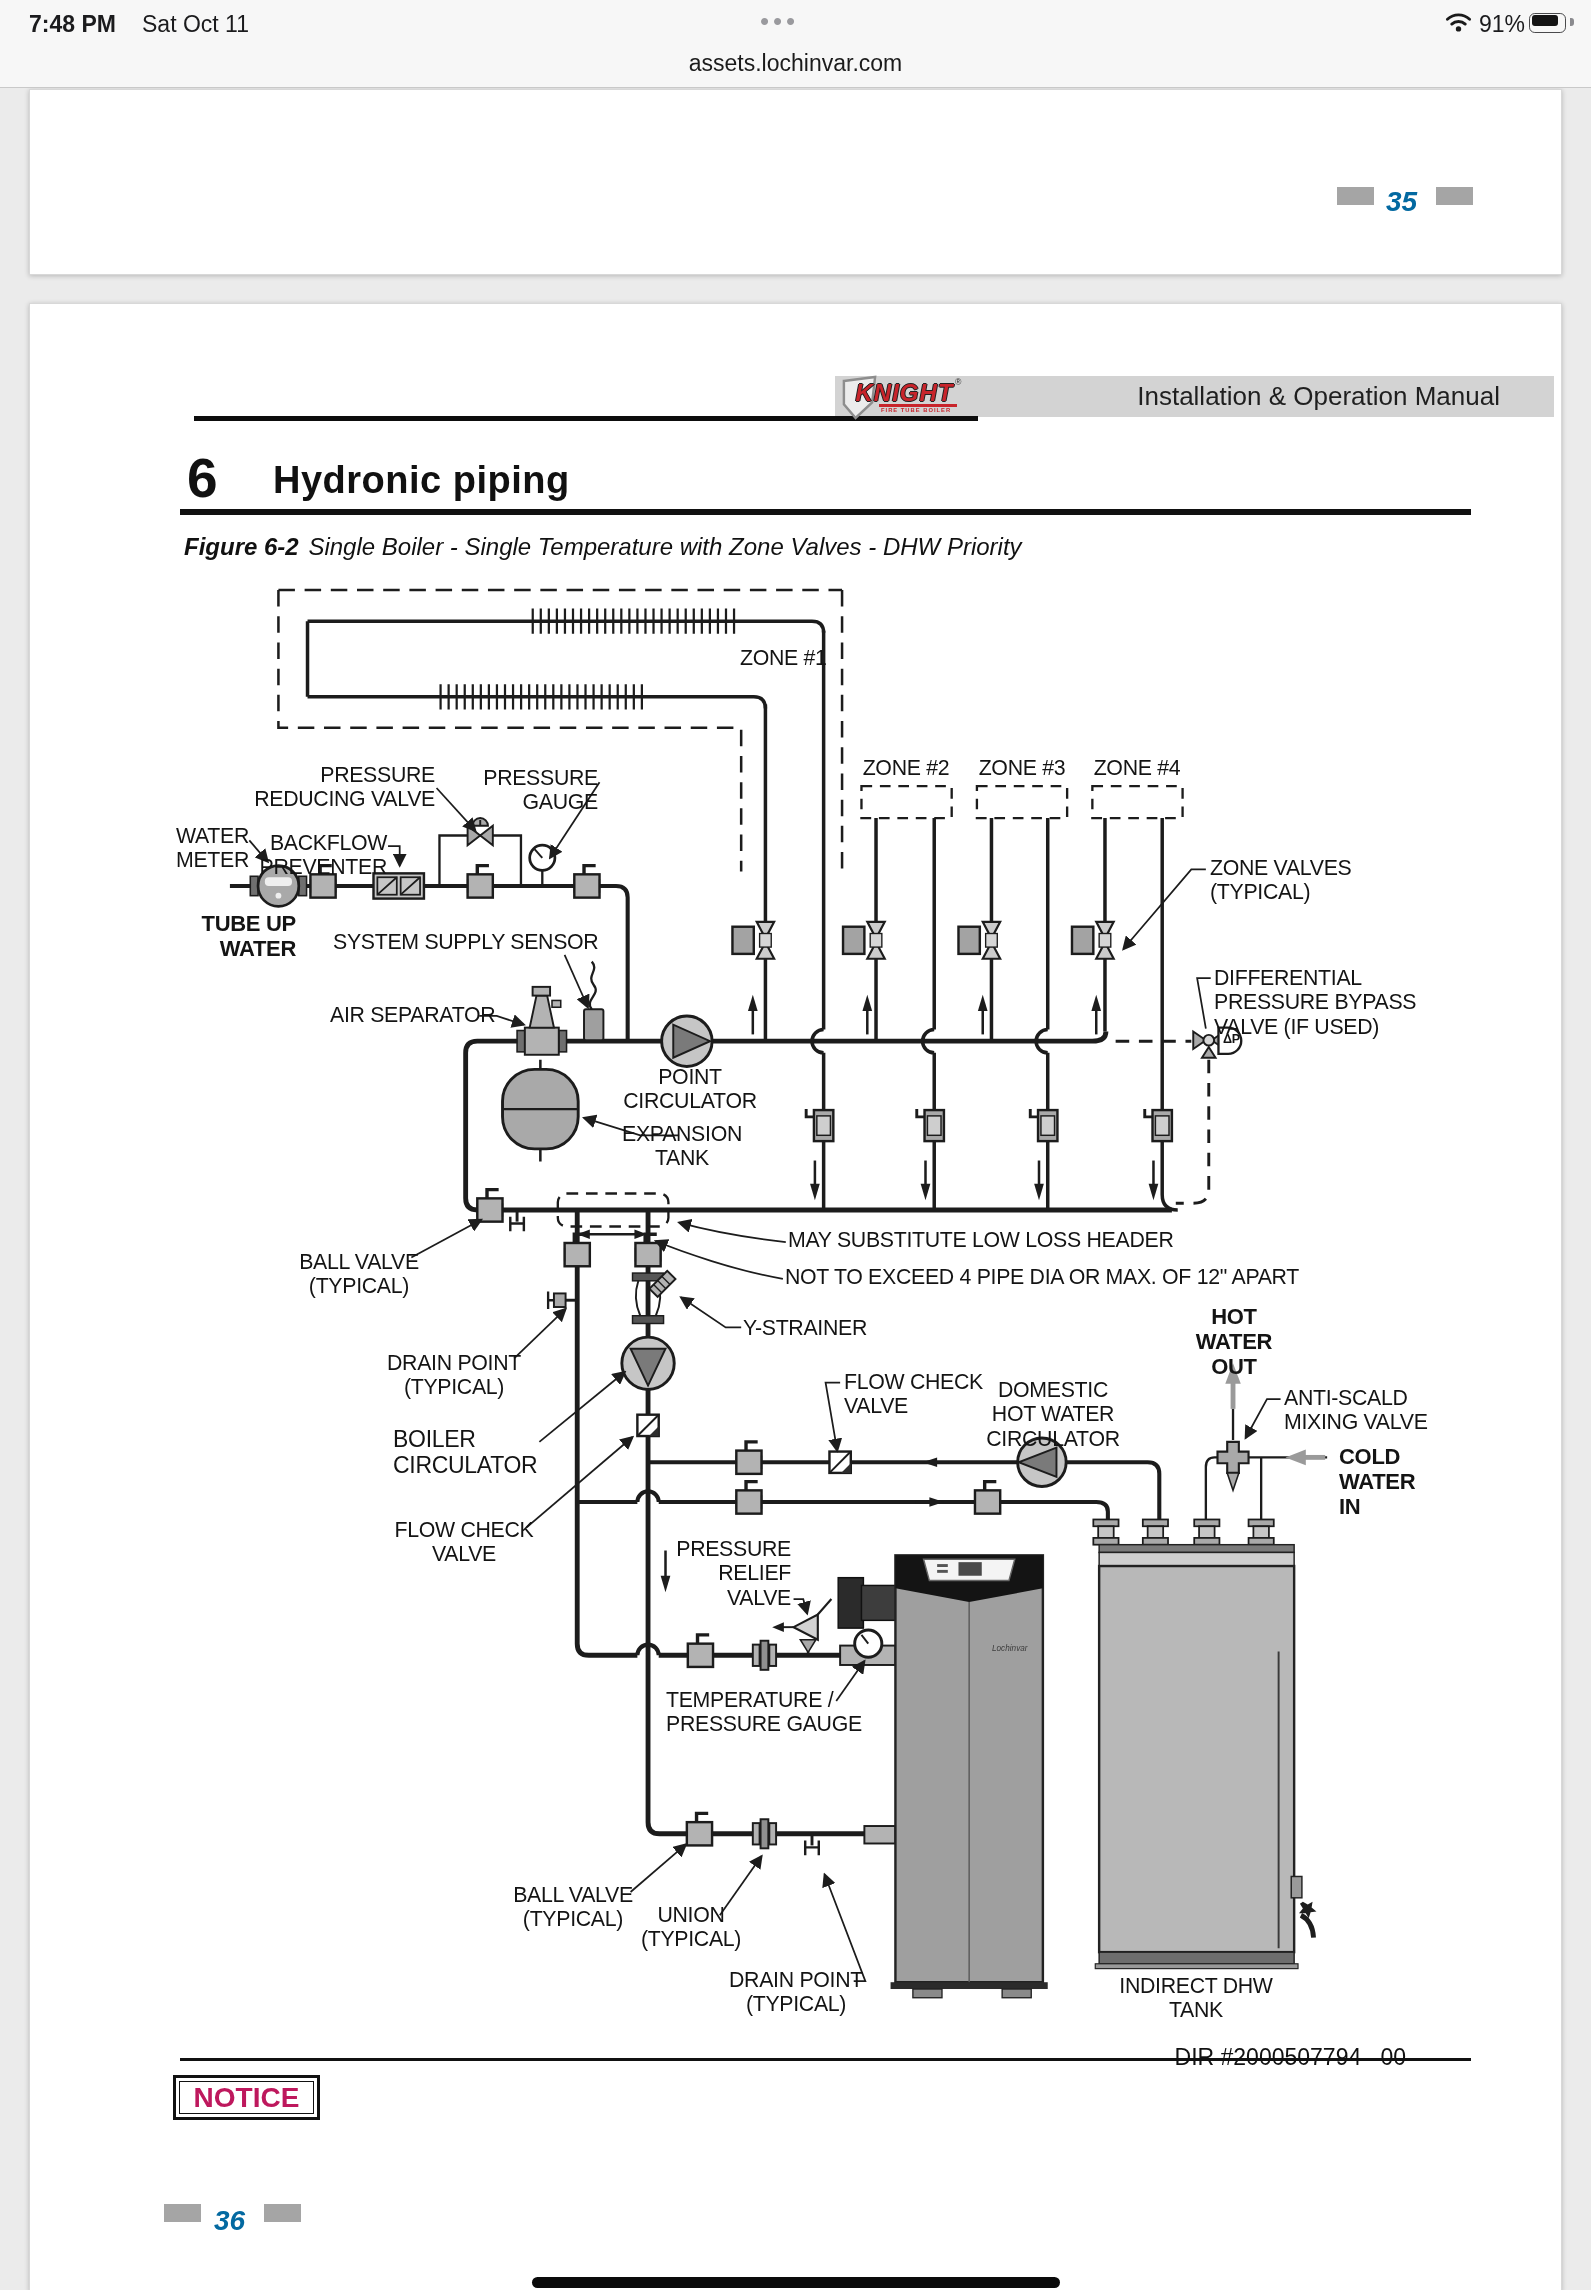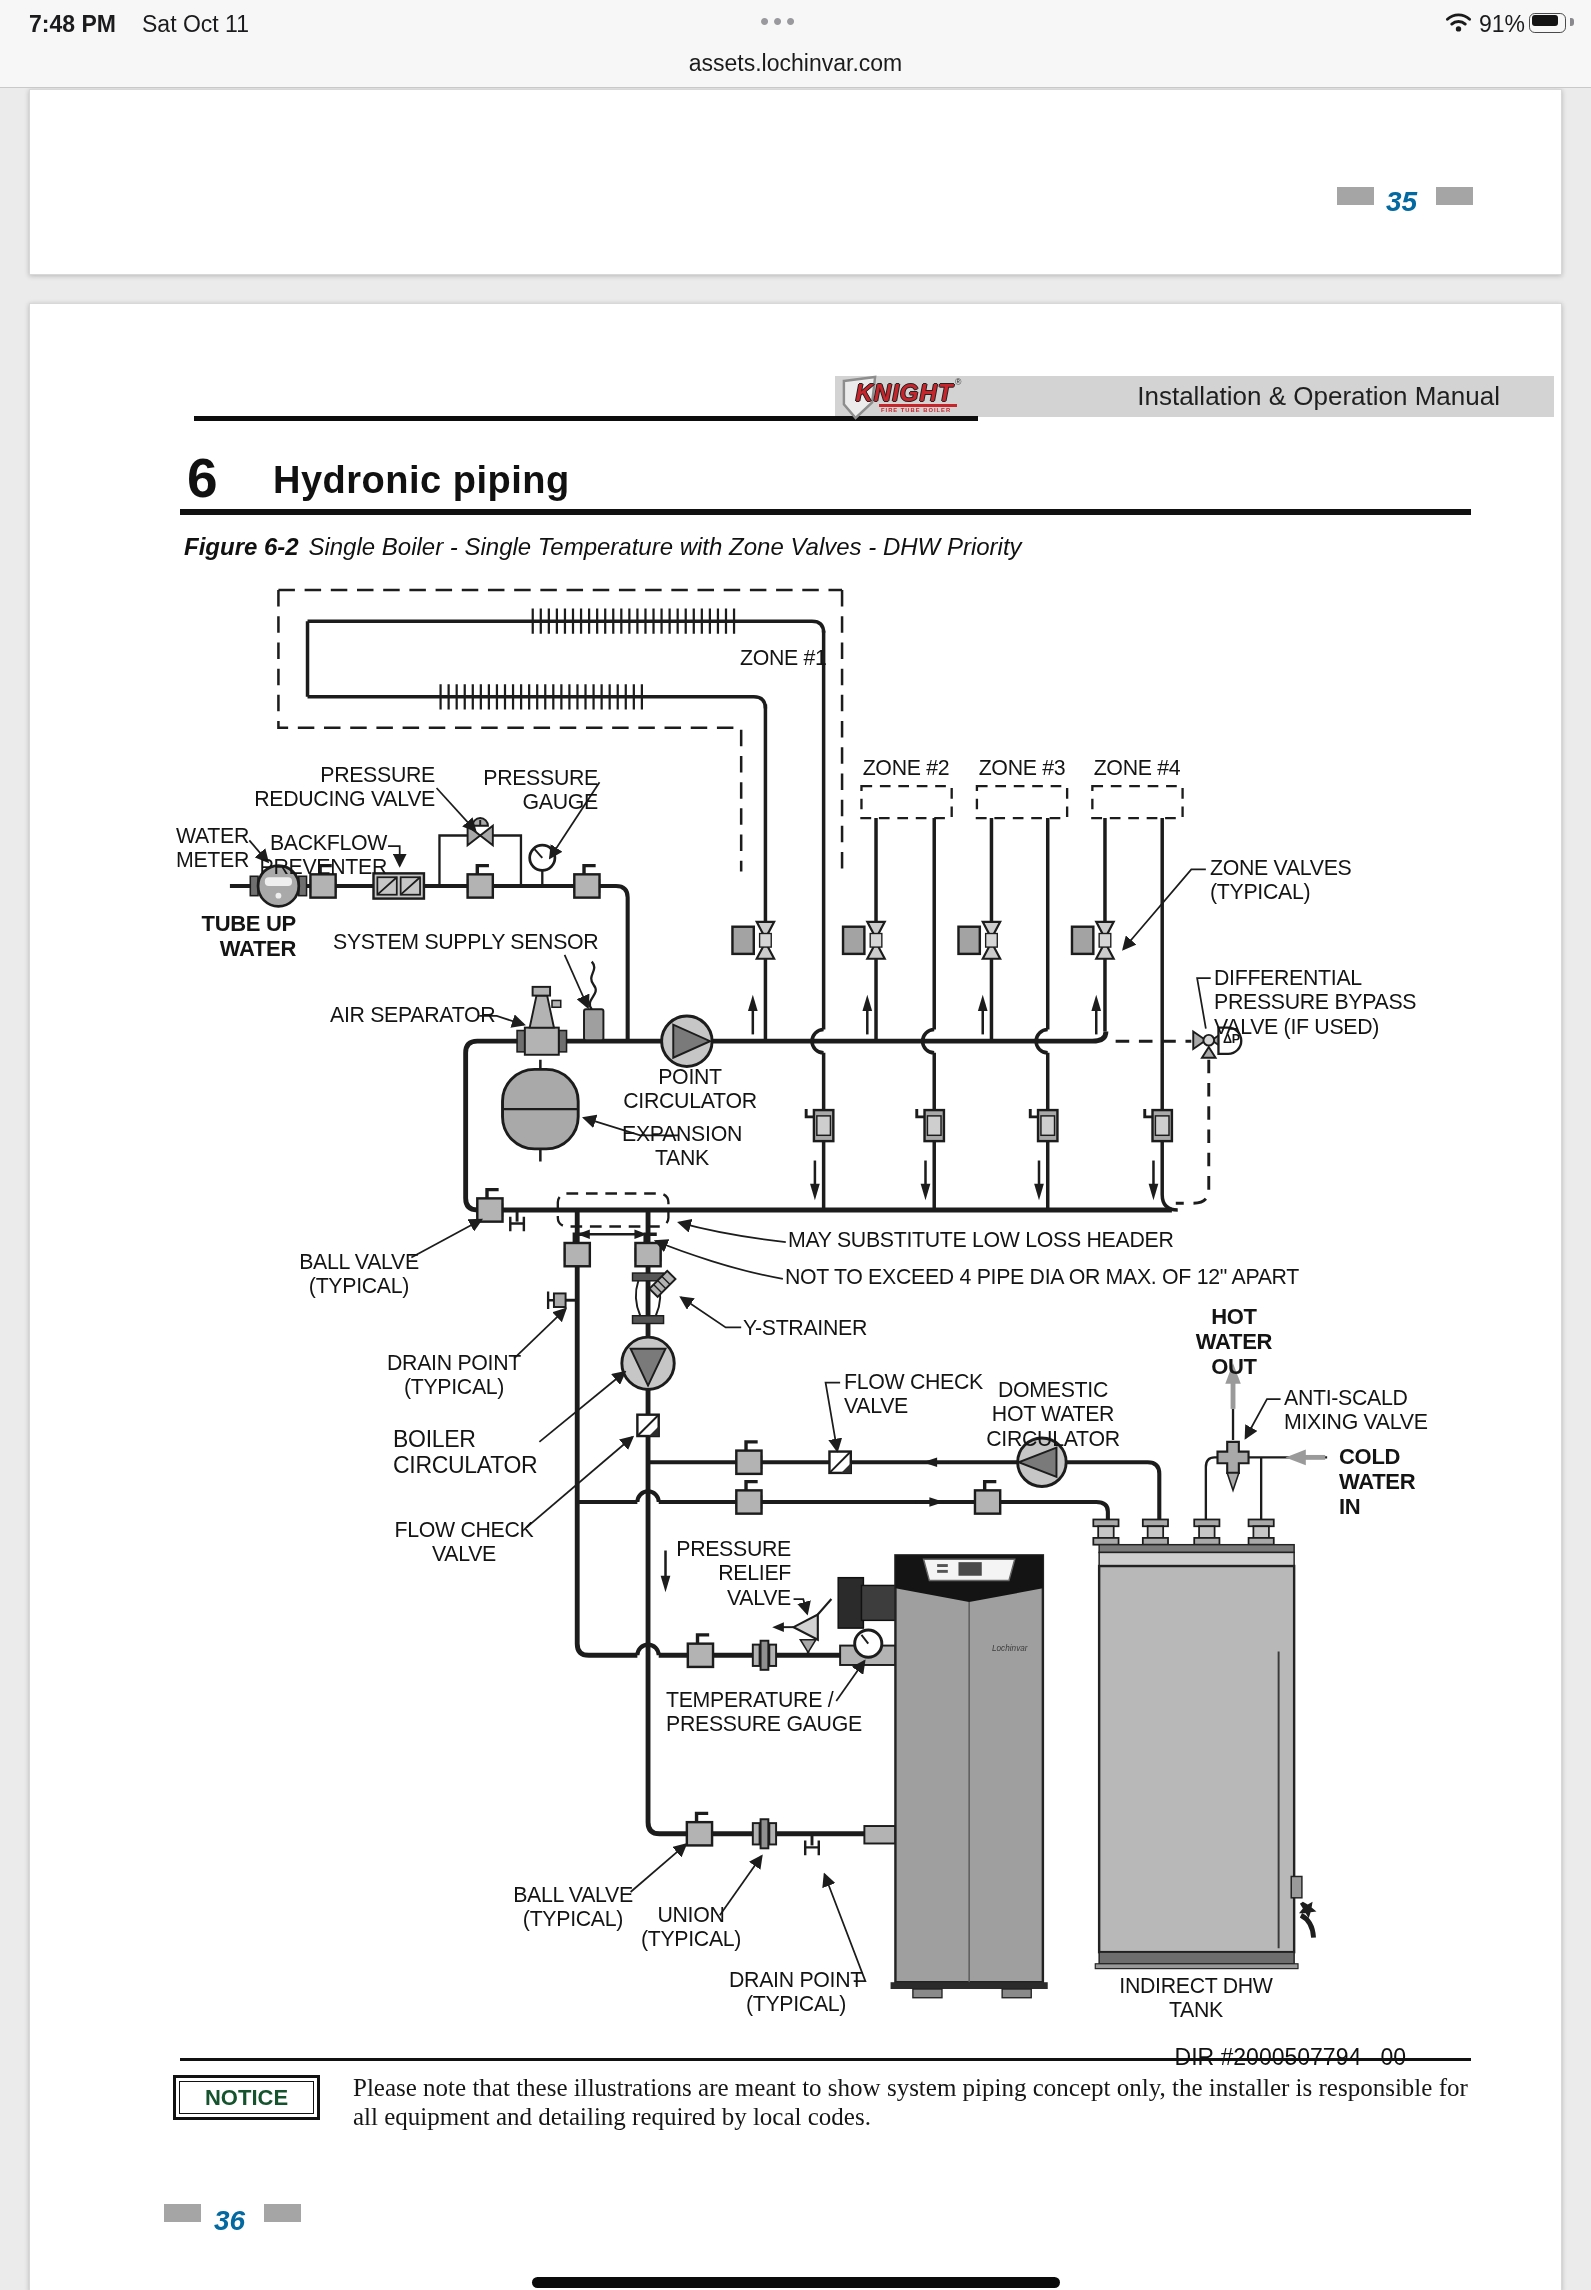--- a/index.html
+++ b/index.html
@@ -45,21 +45,21 @@
   .tc{text-align:center;transform:translateX(-50%);}
   .b{font-weight:bold;font-size:22px;}
   #lbl-dp{font-size:12.6px;font-weight:bold;z-index:7;}
   #lbl-brand{font-size:8.2px;color:#3d3d3d;font-style:italic;letter-spacing:0;z-index:7;}
   
   #fig-rule{position:absolute;left:180px;top:2058px;width:1291px;height:2.9px;background:#111;}
   #dir-num{position:absolute;right:185px;top:2044px;font-size:23px;color:#111;white-space:pre;}
   #notice-box{position:absolute;left:173px;top:2075px;width:147px;height:45px;border:3.9px solid #111;
               box-sizing:border-box;background:#fff;}
   #notice-inner{position:absolute;left:2.9px;top:2.9px;right:2.9px;bottom:2.9px;border:1.9px solid #111;
-                display:flex;align-items:center;justify-content:center;font-size:22px;font-weight:bold;color:#14532d;}
+                display:flex;align-items:center;justify-content:center;font-size:28px;font-weight:bold;color:#be185d;}
   #notice-text{position:absolute;left:353px;top:2073px;width:1121px;font-family:"Liberation Serif",serif;
                font-size:25px;line-height:29px;color:#161616;}
   #home-indicator{position:absolute;left:532px;top:2277px;width:528px;height:10.7px;background:#0a0a0a;border-radius:5.8px;z-index:40;}
   svg#diagram{position:absolute;left:0;top:0;z-index:5;pointer-events:none;}
 </style>
 </head>
 <body>
 
 <div id="screen">
 
@@ -474,21 +474,20 @@
   <div class="lbl tc" style="left:1196px;top:1974px;">INDIRECT DHW
 TANK</div>
   <div class="lbl" id="lbl-dp" style="left:1223px;top:1032px;">ΔP</div>
   <div class="lbl" id="lbl-brand" style="left:992px;top:1644px;">Lochinvar</div>
 
   <div id="fig-rule"></div>
   <div id="dir-num">DIR #2000507794   00</div>
   <div id="notice-box">
     <div id="notice-inner">NOTICE</div>
   </div>
-  <div id="notice-text">Please note that these illustrations are meant to show system piping concept only, the installer is responsible for all equipment and detailing required by local codes.</div>
 
   <div class="pgbar" style="left:164px;top:2204px;"></div>
   <div class="pgnum" style="left:214px;top:2205px;">36</div>
   <div class="pgbar" style="left:264px;top:2204px;"></div>
 
   <div id="home-indicator"></div>
 </div>
 
 
 </body></html>

